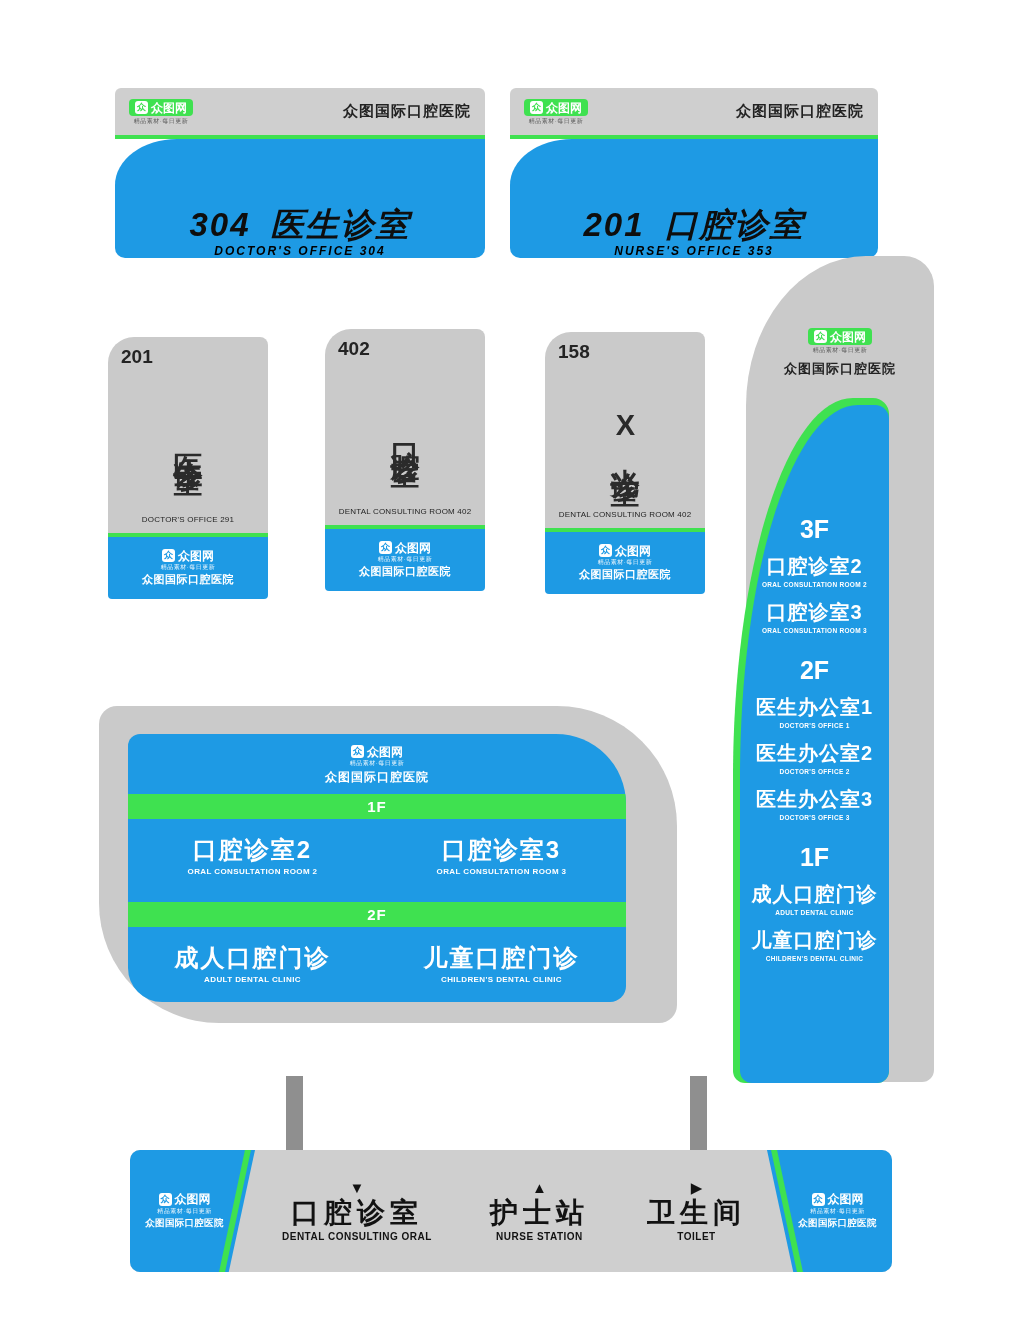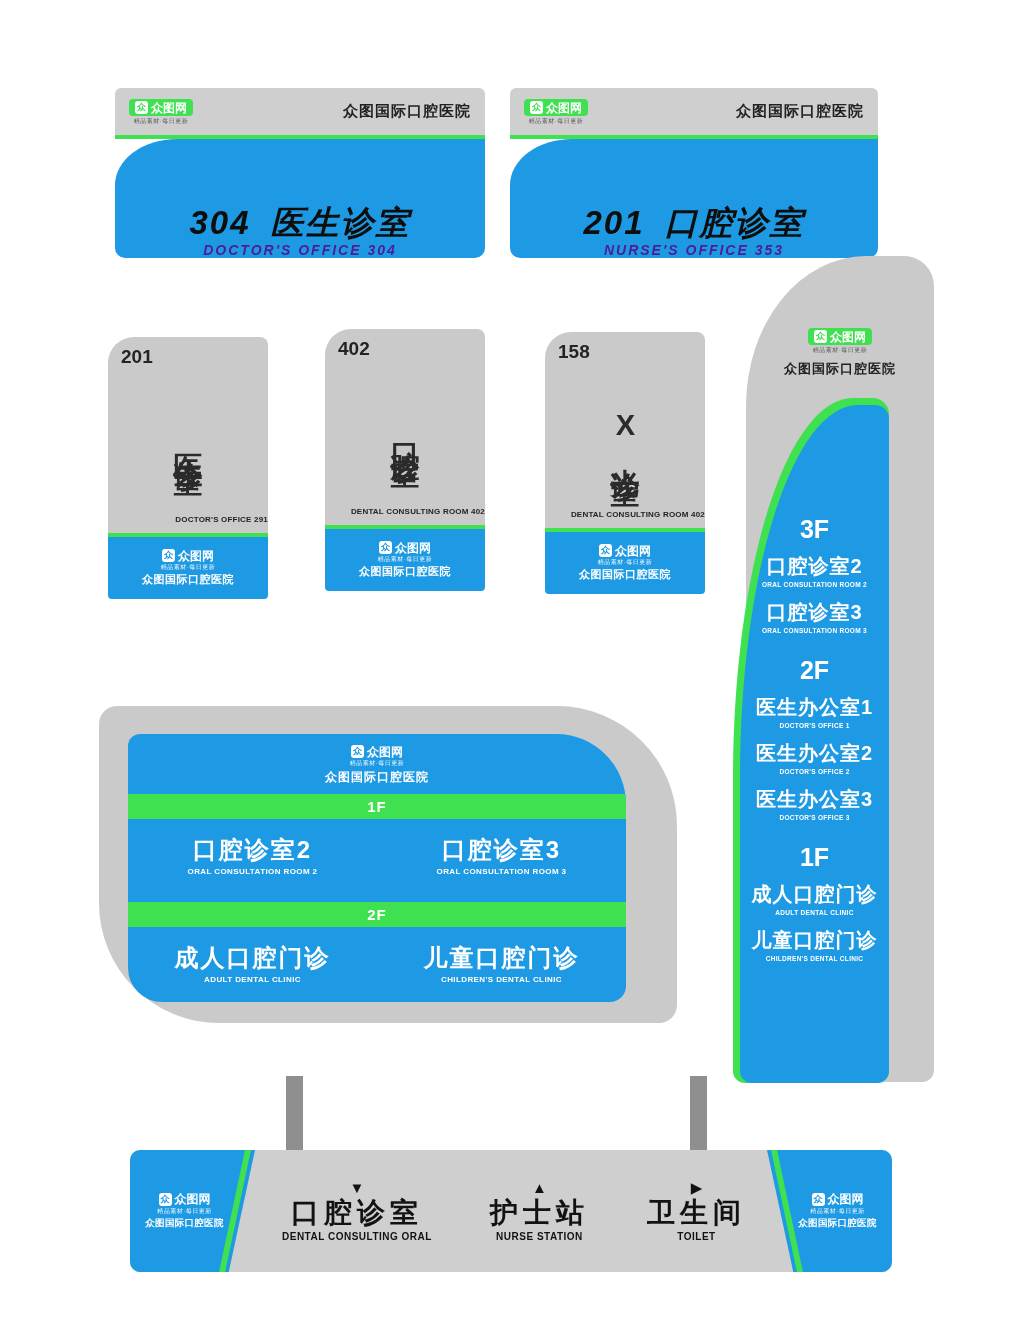--- a/index.html
+++ b/index.html
@@ -28,31 +28,31 @@
 
   
   .door-sign{position:absolute;width:370px;}
   .ds-header{height:47px;background:var(--panel2);border-radius:6px 6px 0 0;display:flex;
     align-items:center;justify-content:space-between;padding:0 14px;}
   .ds-hospital{font-size:15px;font-weight:bold;color:#222;letter-spacing:1px;}
   .ds-greenline{height:4px;background:var(--green);}
   .ds-body{height:119px;background:var(--blue);border-radius:62px 0 10px 10px / 46px 0 10px 10px;
     display:flex;flex-direction:column;align-items:center;justify-content:flex-end;gap:3px;font-style:italic;}
   .ds-title{display:flex;gap:20px;font-size:33px;font-weight:900;color:#0e0e0e;letter-spacing:2px;line-height:1;}
-  .ds-sub{color:#4c1d95;font-size:14px;font-weight:bold;letter-spacing:2px;}
+  .ds-sub{color:#000000;font-size:12px;font-weight:bold;letter-spacing:2px;}
 
   
   .room-sign{position:absolute;width:160px;}
   .rs-gray{height:196px;background:var(--panel);border-radius:26px 8px 0 0;position:relative;}
   .rs-num{position:absolute;top:9px;left:13px;font-size:19px;font-weight:bold;color:#242424;}
   .rs-title{position:absolute;top:52%;left:50%;transform:translate(-50%,-52%);
     writing-mode:vertical-rl;text-orientation:upright;font-size:29px;font-weight:bold;
     color:#2b2b2b;letter-spacing:4px;line-height:1;}
-  .rs-en{position:absolute;bottom:9px;left:0;right:0;text-align:right;font-size:8px;
-    font-weight:bold;color:#232323;letter-spacing:.2px;}
+  .rs-en{position:absolute;bottom:9px;left:0;right:0;text-align:center;font-size:8px;
+    font-weight:normal;color:#232323;letter-spacing:.2px;}
   .rs-green{height:4px;background:var(--green);}
   .rs-blue{height:62px;background:var(--blue);display:flex;flex-direction:column;align-items:center;
     justify-content:center;gap:2px;border-radius:0 0 4px 4px;}
   .rs-hospital{color:#fff;font-size:11px;font-weight:bold;letter-spacing:.5px;}
 
   
   .dir-gray{position:absolute;left:746px;top:256px;width:188px;height:826px;background:var(--panel);
     border-radius:120px 30px 12px 12px / 150px 30px 12px 12px;}
   .dir-brand{display:flex;flex-direction:column;align-items:center;gap:7px;padding-top:72px;}
   .dir-hospital{font-size:13px;font-weight:bold;color:#222;letter-spacing:1px;}

